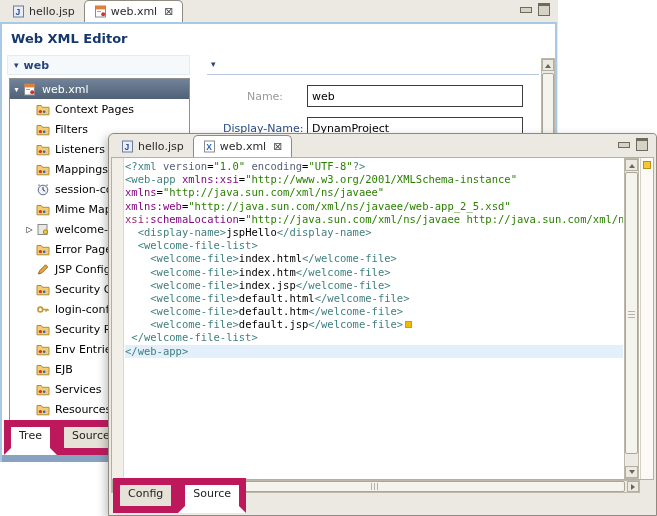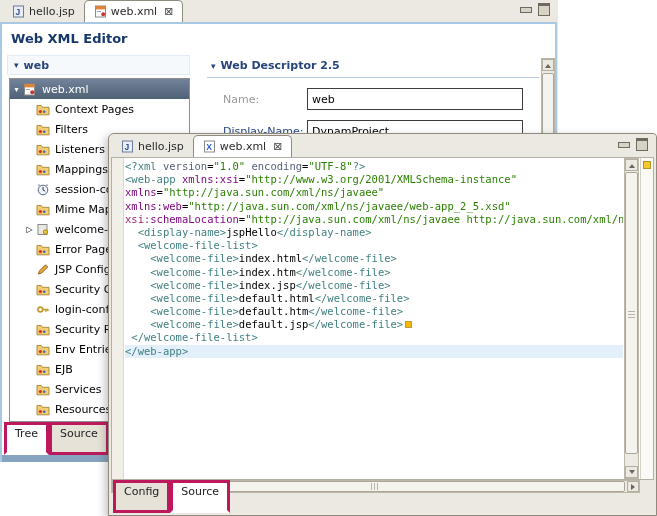--- a/index.html
+++ b/index.html
@@ -30,29 +30,29 @@
   #tree-hdr{height:20px;padding-left:6px;display:flex;align-items:center;background:#f6f9fc;border:1px solid #e3ecf5;box-sizing:border-box;}
   #tree-box{position:absolute;left:2px;top:23px;right:0;bottom:14px;border:1px solid #8f8f8f;background:#fff;overflow:hidden;}
   .tree-row{height:20px;display:flex;align-items:center;font-size:11px;color:#000;white-space:nowrap;}
   .tree-row.selected{background:linear-gradient(#72839a,#4f6175);color:#fff;}
   .tree-row .tw{width:13px;text-align:center;font-size:8px;flex:0 0 13px;}
   .tree-row .ind{flex:0 0 13px;}
   .tree-row .icon{width:14px;height:13px;flex:0 0 14px;margin-right:5px;}
   #tree-hscroll{position:absolute;left:2px;right:0;bottom:0;height:14px;}
   
   .mini-tabs{position:absolute;display:flex;}
-  .mini-tab{padding:2px 8px 12px;font-size:11px;border:3px solid #be185d;background:#e6e2d8;color:#222;}
+  .mini-tab{padding:2px 8px 6px;font-size:11px;border:7px solid #be185d;background:#e6e2d8;color:#222;}
   .mini-tab.active{background:#fff;border-bottom-color:#fff;}
   #bg-mini-tabs{left:2px;bottom:7px;}
   
   #form-pane{position:absolute;left:205px;top:31px;right:16px;}
   #form-hdr{padding:4px 0 5px 4px;border-bottom:1px solid #b9c8e0;}
   .form-row{display:flex;align-items:center;margin:10px 0 0 16px;}
   .form-label{width:84px;font-size:11px;}
-  .form-label.dim{color:#9a9a9a;}
+  .form-label.dim{color:#9a9a9a;text-align:center;}
   .form-label.blue{color:#2a4a85;}
   .form-input{width:206px;height:18px;border:1px solid #3c3c3c;font:11px "DejaVu Sans","Liberation Sans",sans-serif;padding:1px 4px;background:#fff;color:#000;}
   #form-vscroll{position:absolute;right:0;top:34px;width:14px;height:96px;}
   
   .sb{background:#EDEAE3;border:1px solid #bdb8aa;box-sizing:border-box;display:flex;}
   .sb.v{flex-direction:column;}
   .sb-btn{flex:0 0 12px;display:flex;align-items:center;justify-content:center;background:#ECE9E2;border:1px solid #b3ae9f;box-sizing:border-box;}
   .sb-track{flex:1;position:relative;}
   .sb-thumb{position:absolute;background:#F5F3ED;border:1px solid #aaa596;border-radius:2px;display:flex;align-items:center;justify-content:center;}
   .grip-h{width:9px;height:7px;background:repeating-linear-gradient(90deg,#b7b2a3 0 1px,transparent 1px 3px);}
@@ -308,21 +308,20 @@
       </div>
 
       <div id="bg-mini-tabs" class="mini-tabs">
         <div class="mini-tab active">Tree</div>
         <div class="mini-tab">Source</div>
       </div>
 
       <div id="form-pane">
         <div id="form-hdr" class="section-hdr">
           <span class="twistie-hdr">▾</span>
-          <span>Web Descriptor 2.5</span>
         </div>
         <div class="form-row">
           <span class="form-label dim">Name:</span>
           <input class="form-input" value="web" style="">
         </div>
         <div class="form-row">
           <span class="form-label blue">Display-Name:</span>
           <input class="form-input" value="DynamProject" style="">
         </div>
       </div>

